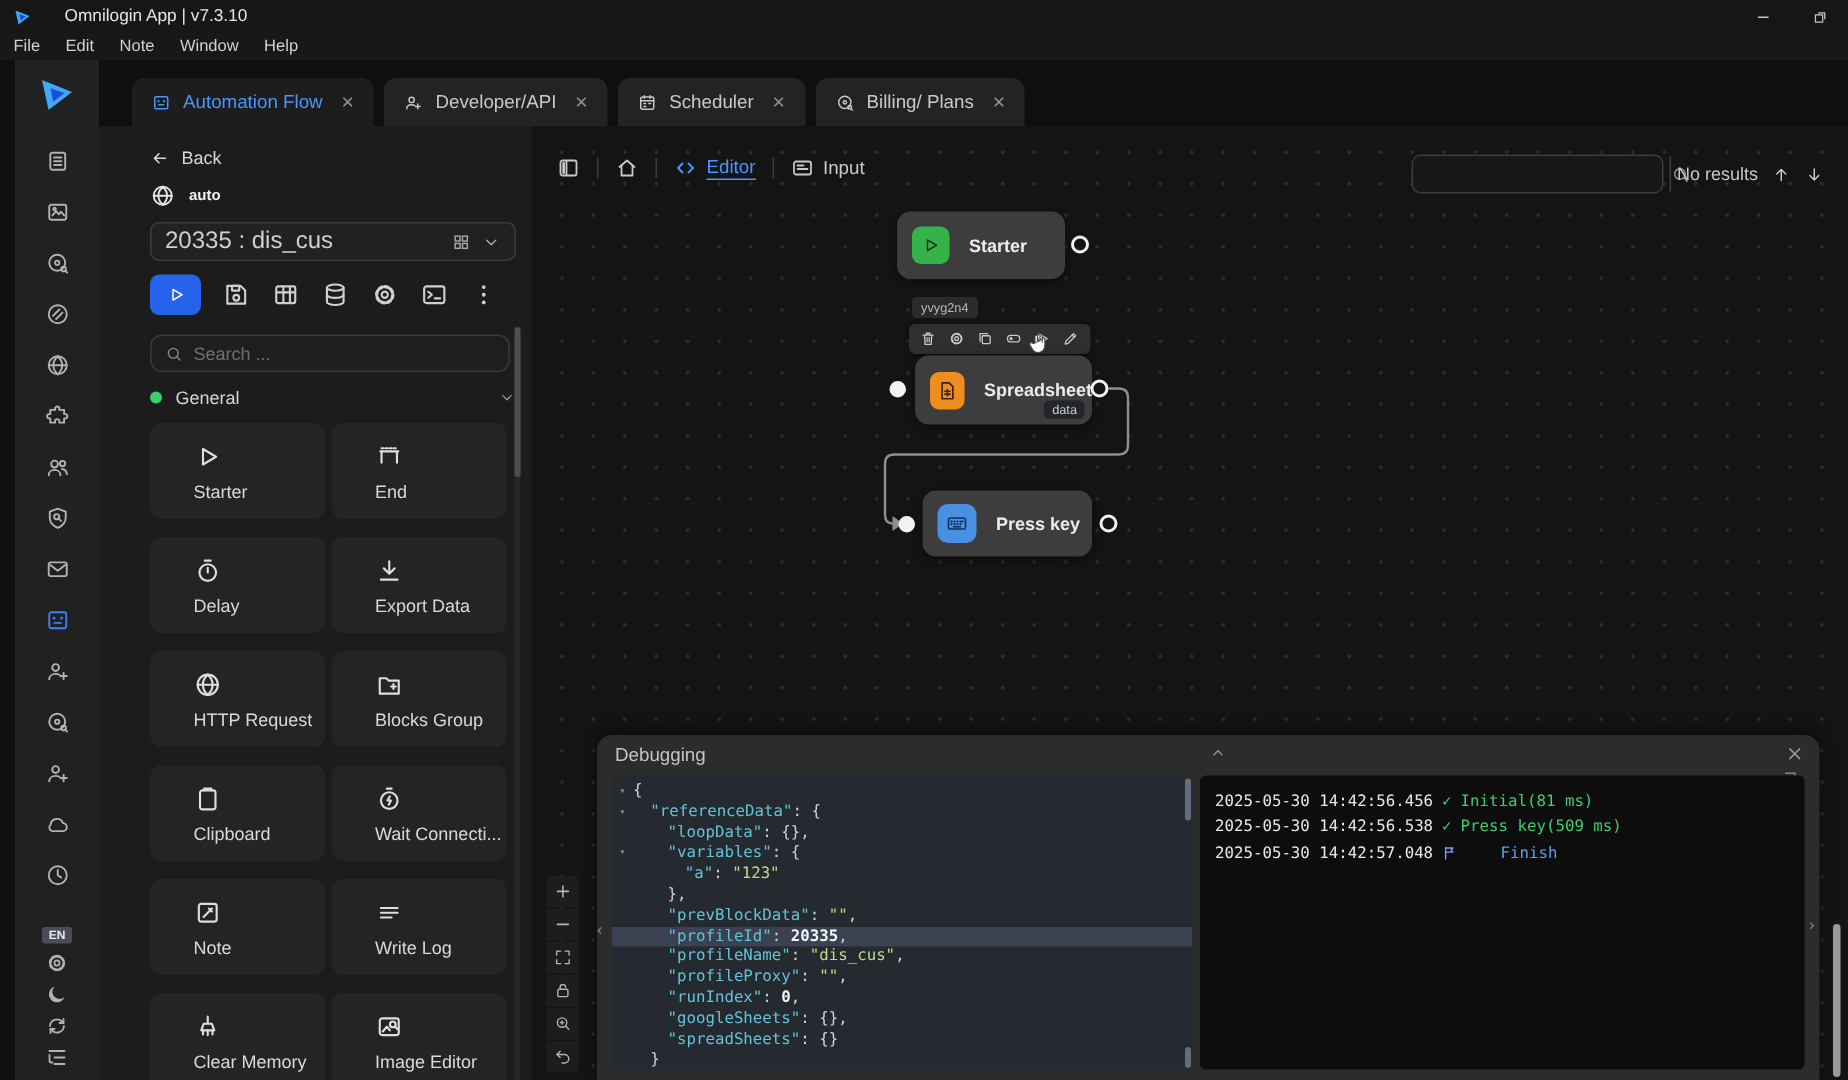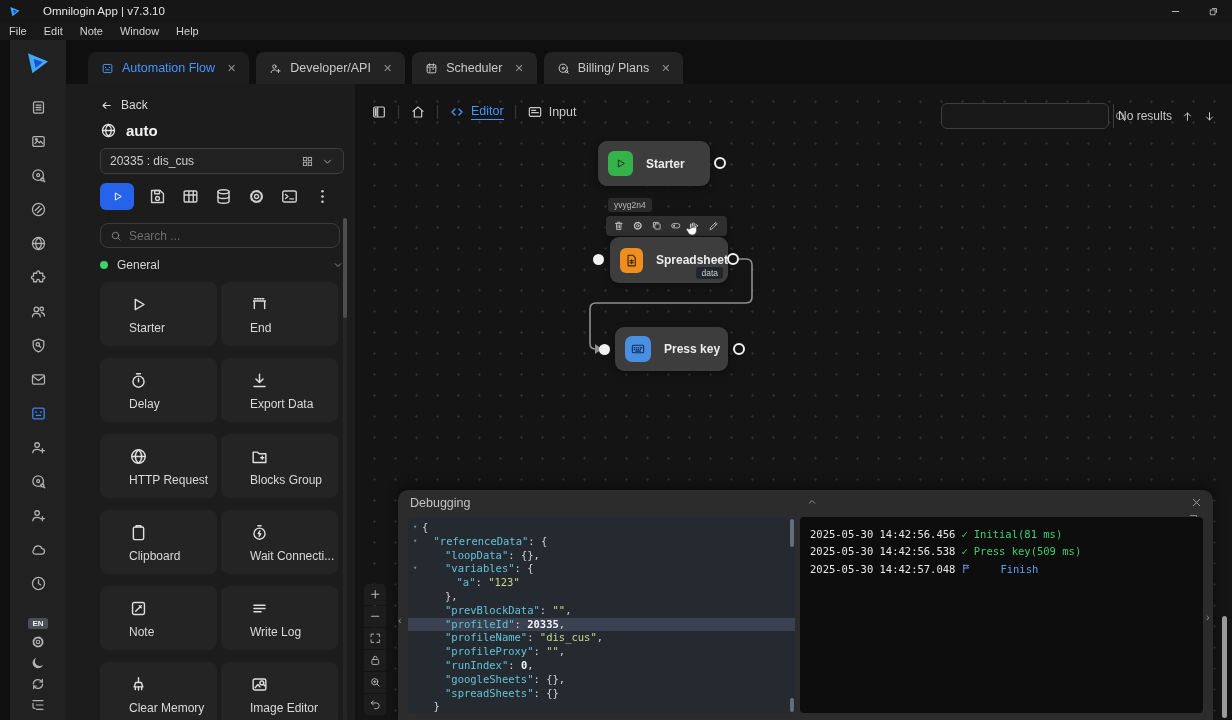--- a/index.html
+++ b/index.html
@@ -44,24 +44,24 @@
   .tab.active { background:#1d1d1d; color:#4596ff; }
   .tab .x { color:#8f8f8f; font-size:11px; margin-left:4px; }
 
   
   .leftpanel { position:absolute; left:66px; top:84px; width:289px; height:636px; background:#1c1c1c; overflow:hidden; }
   .back-row { position:absolute; left:34px; top:14px; display:flex; align-items:center; gap:8px;
               font-size:12px; color:#d8d8d8; cursor:pointer; }
   .back-row .ic { width:13px; height:13px; }
   .panel-title { position:absolute; left:34px; top:38px; display:flex; align-items:center; gap:9px; }
   .panel-title .ic { width:17px; height:17px; color:#e6e6e6; }
-  .panel-title span { font-size:15px; font-weight:bold; color:#f2f2f2;text-align:center; }
+  .panel-title span { font-size:10px; font-weight:bold; color:#f2f2f2;text-align:center; }
   .profile { position:absolute; left:34px; top:64px; width:244px; height:26px; border:1px solid #3d3d3d;
              border-radius:6px; background:#212121; display:flex; align-items:center; padding:0 9px; gap:7px;
-             font-size:12px; color:#cfcfcf; cursor:pointer; }
+             font-size:16px; color:#cfcfcf; cursor:pointer; }
   .profile .val { flex:1; }
   .profile .ic { width:13px; height:13px; color:#a8a8a8; }
   .ptoolbar { position:absolute; left:34px; top:99px; display:flex; align-items:center; gap:14px; }
   .play-btn { width:34px; height:27px; border-radius:6px; background:#2563eb; border:none;
               display:flex; align-items:center; justify-content:center; cursor:pointer; }
   .play-btn .ic { width:13px; height:13px; color:#fff; }
   .ptool { color:#cfcfcf; cursor:pointer; }
   .ptool .ic { width:19px; height:19px; }
   .psearch { position:absolute; left:34px; top:139px; width:240px; height:25px; border:1px solid #3a3a3a;
              border-radius:8px; background:#1e1e1e; display:flex; align-items:center; padding:0 9px; gap:7px; }

